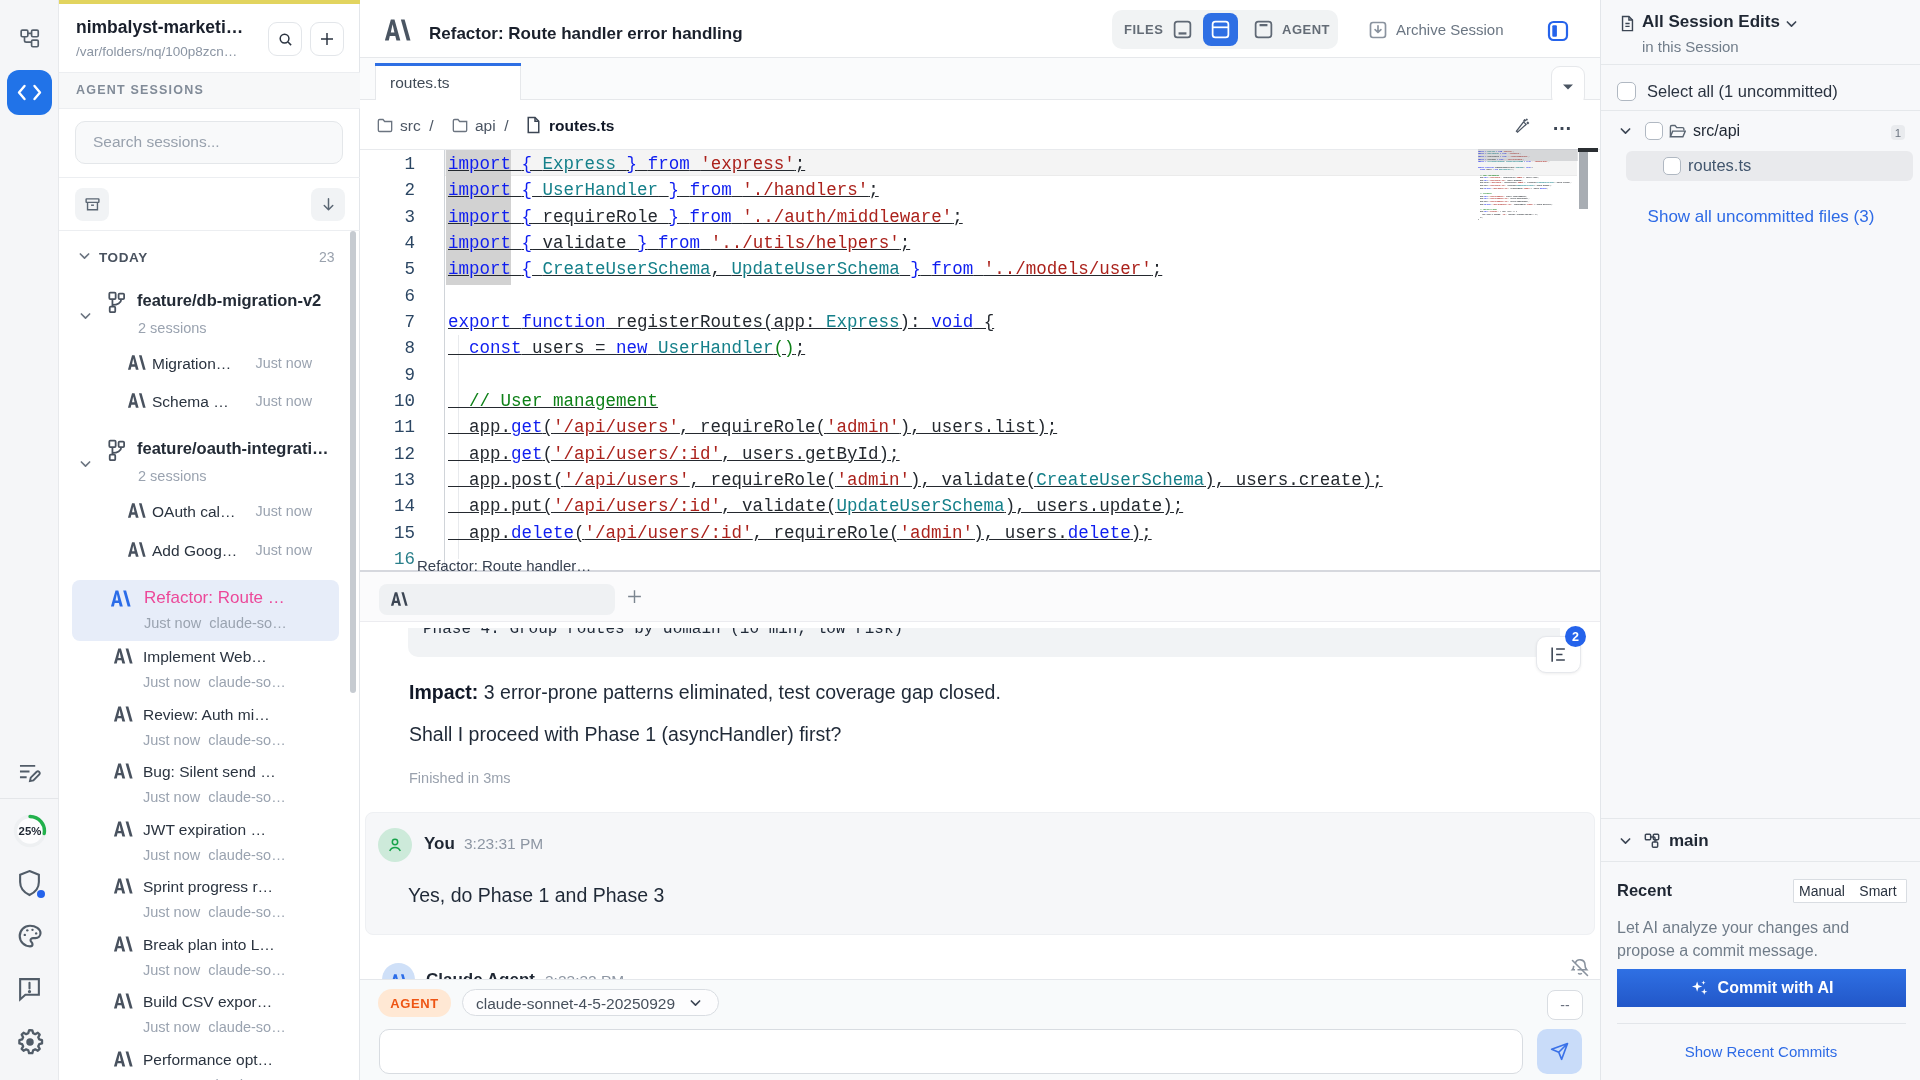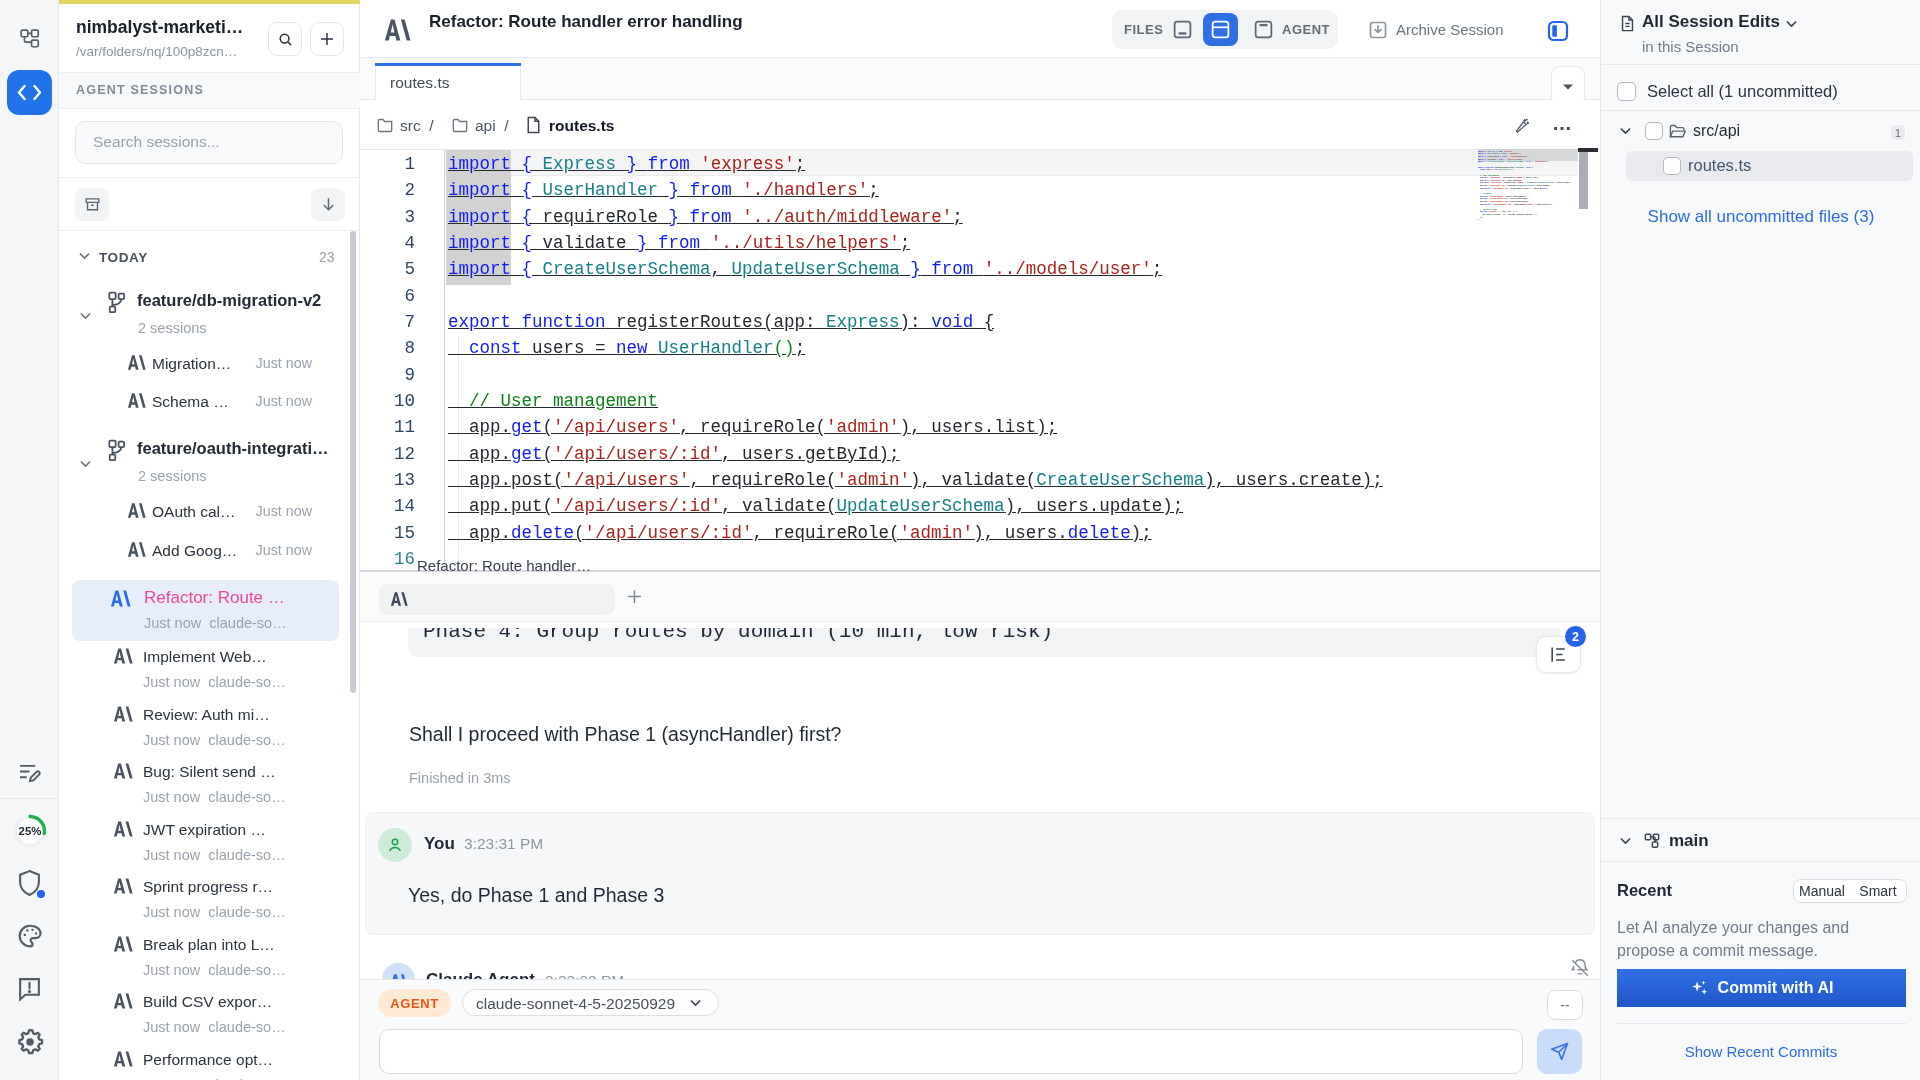--- a/index.html
+++ b/index.html
@@ -245,21 +245,21 @@
       </svg>
     <div class="abs sess-t" style="left:84px;top:1051px">Performance opt…</div>
     <div class="abs sess-sub" style="left:84px;top:1077px">Just now&nbsp; claude-s…</div>
   </div>
   <div class="abs" id="center">
 
     <div class="abs" style="left:0;top:0;width:1240px;height:58px;background:#fff;border-bottom:1px solid #e6e8eb"></div>
     <svg class="abs" style="left:25px;top:19px;color:#4a5562" width="26" height="22">
         <use href="#clg"></use>
       </svg>
-    <div class="abs" style="left:69px;top:12px;font-size:17px;font-weight:700;color:#1a202c">Refactor: Route handler error handling</div>
+    <div class="abs" style="left:69px;top:24px;font-size:17px;font-weight:700;color:#1a202c">Refactor: Route handler error handling</div>
 
     <div class="abs" style="left:752px;top:10px;width:226px;height:39px;background:#f1f3f4;border-radius:10px"></div>
     <div class="abs" style="left:764px;top:22px;font-size:13px;font-weight:700;letter-spacing:0.5px;color:#646c76">FILES</div>
     <svg class="abs" style="left:812px;top:19px" width="21" height="21" viewBox="0 0 24 24" fill="none" stroke="#5f6874" stroke-width="2">
         <rect x="3" y="3" width="18" height="18" rx="3"></rect>
         <path d="M7.5 16.5h9" stroke-width="2.6"></path>
       </svg>
     <div class="abs" style="left:843px;top:13px;width:35px;height:33px;background:#2e6fe4;border-radius:8px"></div>
     <svg class="abs" style="left:850px;top:19px" width="21" height="21" viewBox="0 0 24 24" fill="none" stroke="#fff" stroke-width="2">
         <rect x="3" y="3" width="18" height="18" rx="3"></rect>
@@ -386,29 +386,30 @@
     <div class="abs" style="left:19px;top:584px;width:236px;height:31px;background:#eff1f3;border-radius:8px"></div>
     <svg class="abs" style="left:31px;top:592px;color:#3c4654" width="17" height="14">
         <use href="#clg"></use>
       </svg>
     <div class="abs" style="left:57px;top:557px;font-size:15px;color:#374151">Refactor: Route handler…</div>
     <svg class="abs" style="left:266px;top:588px" width="17" height="17" viewBox="0 0 24 24" fill="none" stroke="#7b8590" stroke-width="2">
         <path d="M12 3v18M3 12h18"></path>
       </svg>
 
     <div class="abs" style="left:48px;top:628px;width:1152px;height:29px;background:#f1f3f5;border-radius:0 0 10px 10px;overflow:hidden">
-      <div class="mono" style="margin:-8px 0 4px 15px;font-size:21px;color:#1f2937;white-space:pre">Phase 4: Group routes by domain (10 min, low risk)</div>
+      <div class="mono" style="margin:-8px 0 4px 15px;font-size:16px;color:#1f2937;white-space:pre">Phase 4: Group routes by domain (10 min, low risk)</div>
     </div>
 
     <div class="abs" style="left:1176px;top:636px;width:45px;height:37px;background:#fff;border:1px solid #e6e8ec;border-radius:10px;box-shadow:0 1px 3px rgba(0,0,0,0.07)"></div>
     <svg class="abs" style="left:1189px;top:645px" width="19" height="19" viewBox="0 0 24 24" fill="none" stroke="#3c4654" stroke-width="2">
         <path d="M4 3v18M9 5h11M9 12h8M9 19h11"></path>
       </svg>
     <div class="abs" style="left:1205px;top:626px;width:21px;height:21px;background:#2563eb;border-radius:50%;color:#fff;font-size:12.5px;font-weight:700;display:flex;align-items:center;justify-content:center">2</div>
 
+    <div class="abs" style="left:49px;top:681px;font-size:19.5px;color:#1f2937"><b style="color:#111827">Impact:</b> 3 error-prone patterns eliminated, test coverage gap closed.</div>
     <div class="abs" style="left:49px;top:723px;font-size:19.5px;color:#1f2937">Shall I proceed with Phase 1 (asyncHandler) first?</div>
     <div class="abs" style="left:49px;top:770px;font-size:14.5px;color:#99a1ad">Finished in 3ms</div>
     <div class="abs" style="left:5px;top:812px;width:1230px;height:123px;background:#f6f7f9;border:1px solid #eef0f3;border-radius:8px"></div>
     <div class="abs" style="left:18px;top:828px;width:34px;height:34px;background:#cdeada;border-radius:50%"></div>
     <svg class="abs" style="left:26px;top:836px" width="18" height="18" viewBox="0 0 24 24" fill="none" stroke="#17a34a" stroke-width="2">
         <circle cx="12" cy="8" r="3.6"></circle>
         <path d="M5 20a7.5 7.5 0 0 1 14 0"></path>
       </svg>
     <div class="abs" style="left:64px;top:834px;font-size:17px;font-weight:700;color:#1f2733">You</div>
     <div class="abs" style="left:104px;top:835px;font-size:15.5px;color:#8d96a3">3:23:31 PM</div>
@@ -472,21 +473,21 @@
     <div class="abs" style="left:0;top:818px;width:320px;height:1px;background:#e5e8eb"></div>
     <svg class="abs chev" style="left:19px;top:837px;color:#3c4654">
         <use href="#chevd"></use>
       </svg>
     <svg class="abs" style="left:43px;top:833px;color:#3c4654" width="16" height="16">
         <use href="#gitbr2"></use>
       </svg>
     <div class="abs" style="left:68px;top:831px;font-size:17px;font-weight:700;color:#1f2733">main</div>
     <div class="abs" style="left:0;top:861px;width:320px;height:1px;background:#e5e8eb"></div>
     <div class="abs" style="left:16px;top:881px;font-size:16.5px;font-weight:700;color:#1f2733">Recent</div>
-    <div class="abs" style="left:192px;top:879px;width:114px;height:24px;border:1px solid #d9dde2;border-radius:8px;background:#fff;display:flex;align-items:center">
+    <div class="abs" style="left:192px;top:879px;width:114px;height:24px;border:1px solid #d9dde2;border-radius:1px;background:#fff;display:flex;align-items:center">
       <div style="flex:1;text-align:center;font-size:14px;color:#2a3340">Manual</div>
       <div style="flex:1;text-align:center;font-size:14px;color:#2a3340">Smart</div>
     </div>
     <div class="abs" style="left:16px;top:917px;font-size:16px;line-height:22.5px;color:#707c89">Let AI analyze your changes and<br>propose a commit message.</div>
     <div class="abs" style="left:16px;top:969px;width:289px;height:38px;border-radius:0;background:linear-gradient(#2f70e4,#2257c8);display:flex;align-items:center;justify-content:center;gap:9px">
       <svg width="19" height="19" viewBox="0 0 24 24" fill="#fff">
           <path d="M9 3l1.6 4.9L15.5 9.5l-4.9 1.6L9 16l-1.6-4.9L2.5 9.5l4.9-1.6z"></path>
           <path d="M18 12l1 3 3 1-3 1-1 3-1-3-3-1 3-1z"></path>
           <path d="M17 2l.7 2 2 .7-2 .7-.7 2-.7-2-2-.7 2-.7z"></path>
         </svg>

